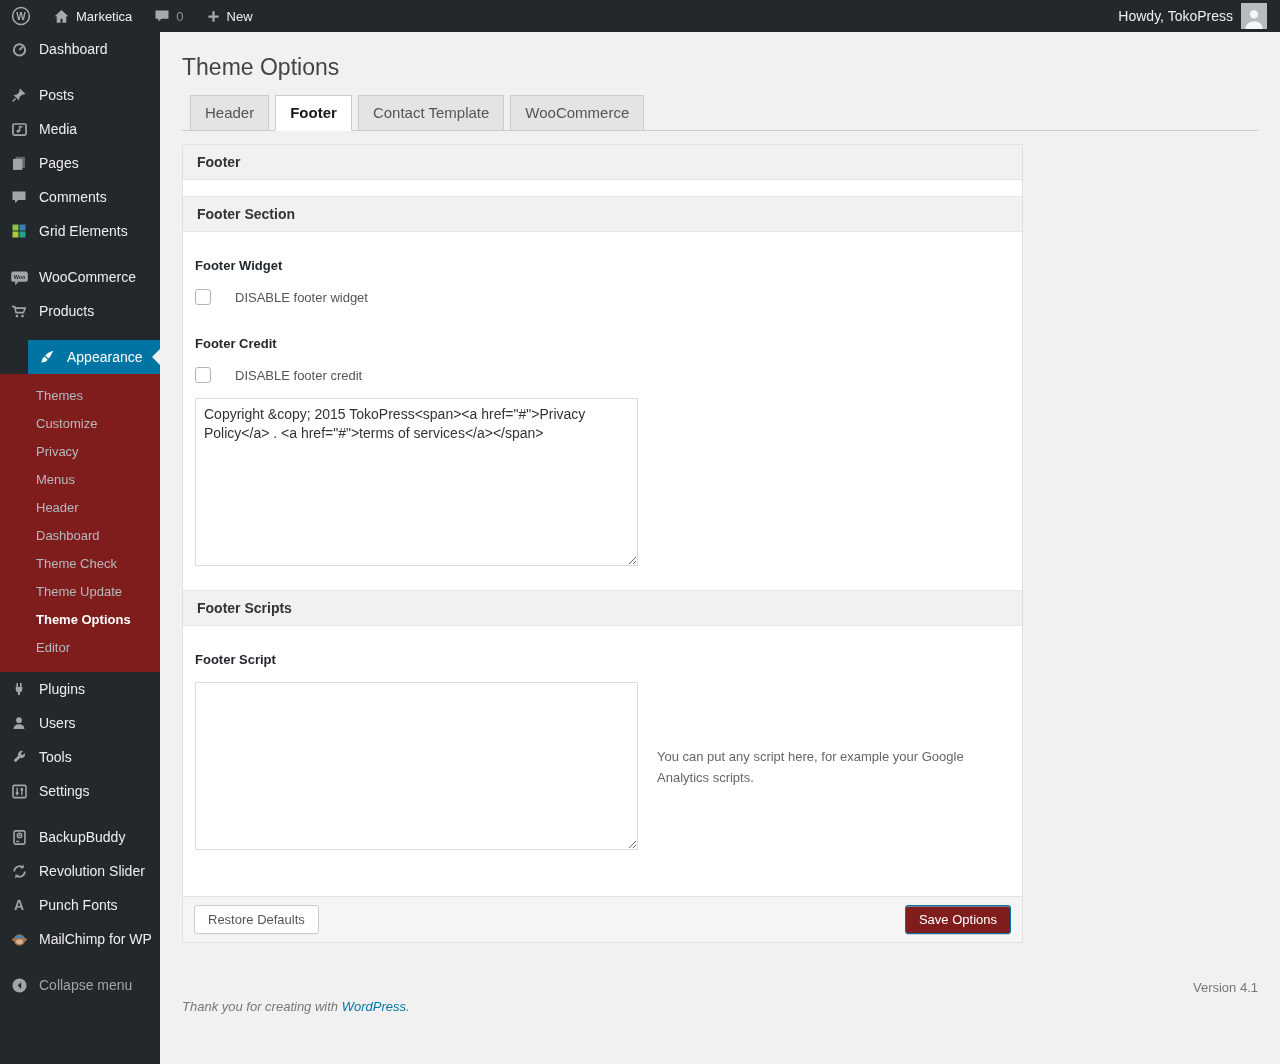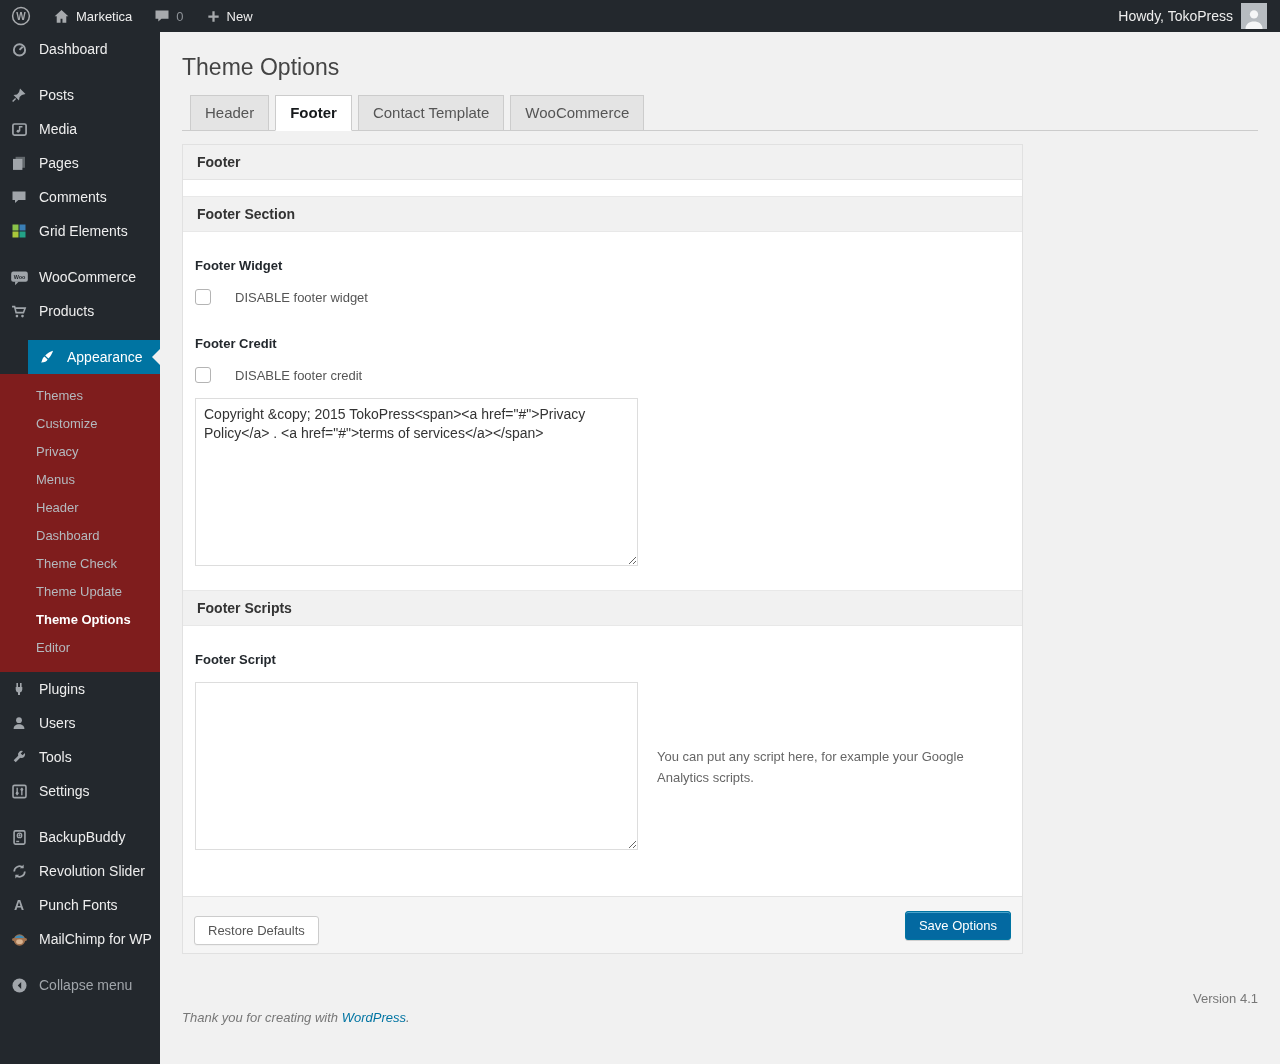--- a/index.html
+++ b/index.html
@@ -77,24 +77,23 @@
   .help-text { width: 310px; margin-left: 19px; margin-top: 17px; font-size: 13px; color: #666; line-height: 1.65; }
   .script-bottom { height: 46px; }
   .panel-footer {
     background: #f5f5f5; border-top: 1px solid #e3e3e3; padding: 8px 11px;
     display: flex; justify-content: space-between; align-items: center;
   }
   .button-secondary {
     background: #fff; border: 1px solid #ccc; border-radius: 3px; color: #555;
     font-size: 13px; padding: 6px 13px; cursor: pointer; font-family: "Liberation Sans", sans-serif;
     box-shadow: 0 1px 0 #eee;
-    margin-top: 11px;
   }
   .button-primary {
-    background: #0369a1; border: 1px solid #0074a2; border-radius: 3px; color: #fff;
+    background: #7f1d1d; border: 1px solid #0074a2; border-radius: 3px; color: #fff;
     font-size: 13px; padding: 6px 13px; cursor: pointer; font-family: "Liberation Sans", sans-serif;
     box-shadow: inset 0 1px 0 rgba(120,200,230,.6), 0 1px 0 rgba(0,0,0,.15);
   }
   .page-footer { width: 1076px; display: flex; justify-content: space-between; margin-top: 37px; font-size: 13px; color: #777; }
   .thanks { font-style: italic; margin-top: 19px; }
   .thanks a { color: #0074a2; text-decoration: none; cursor: pointer; }
 </style>
 </head>
 <body>
 

